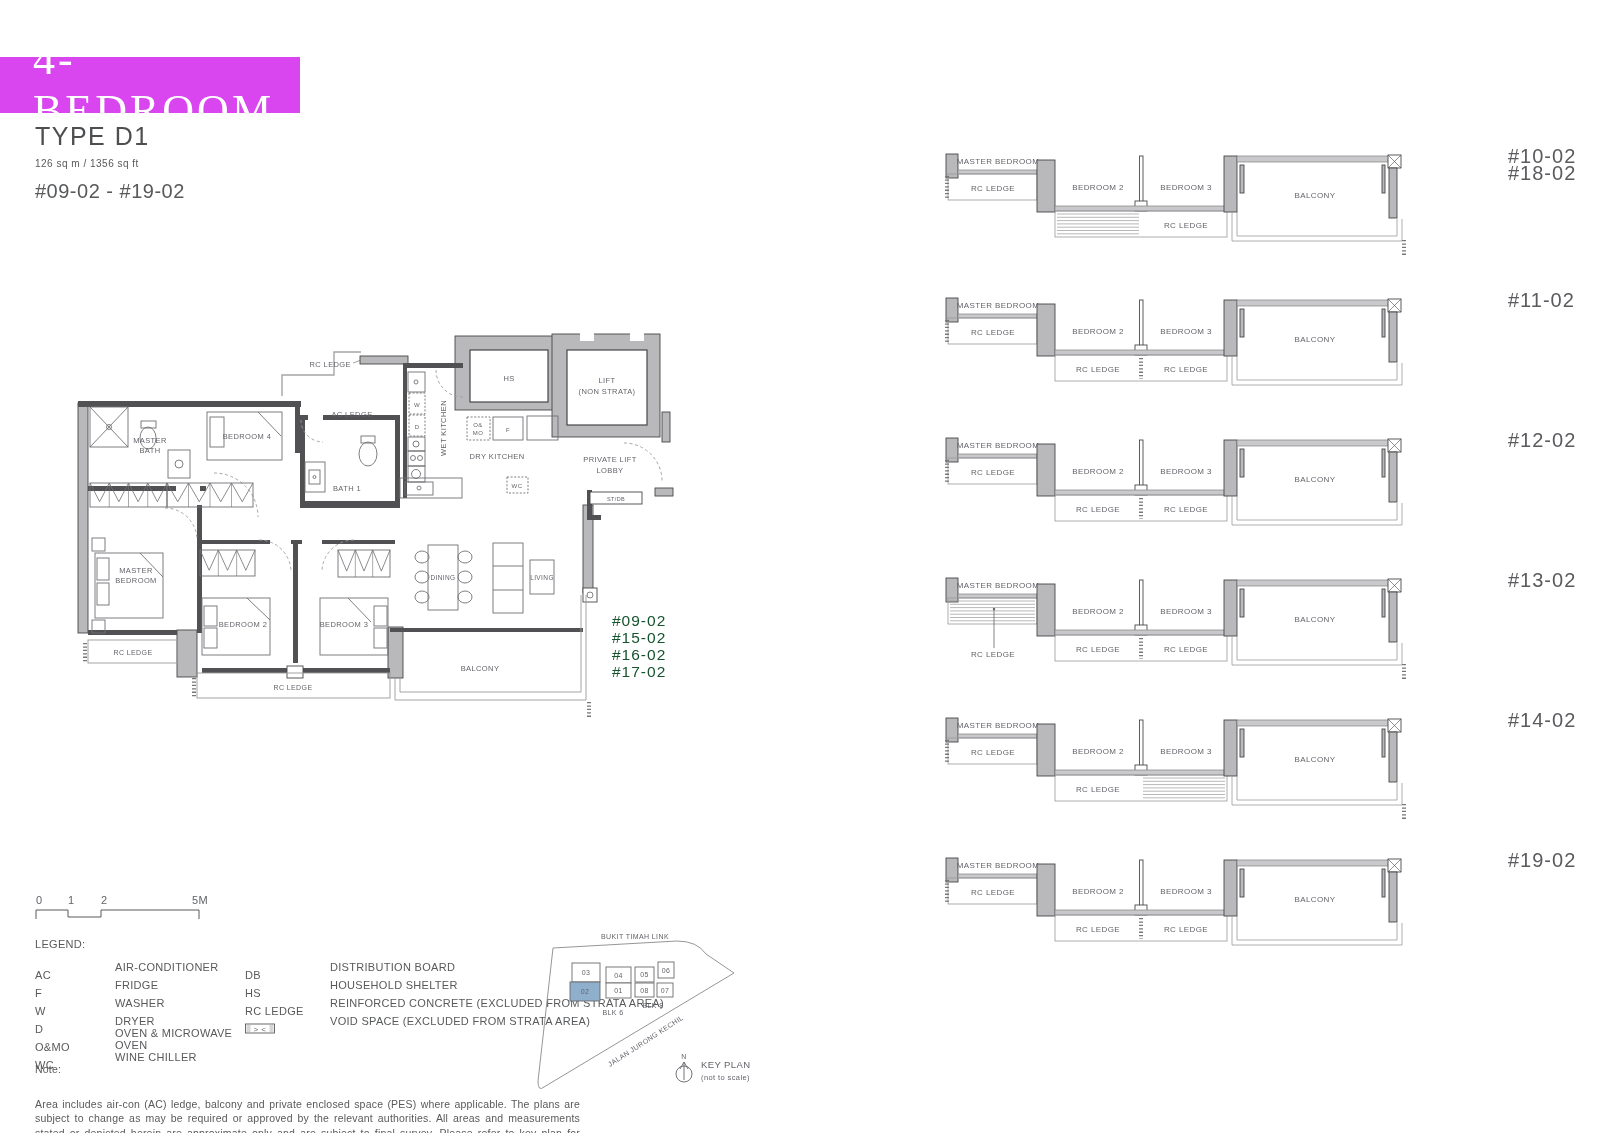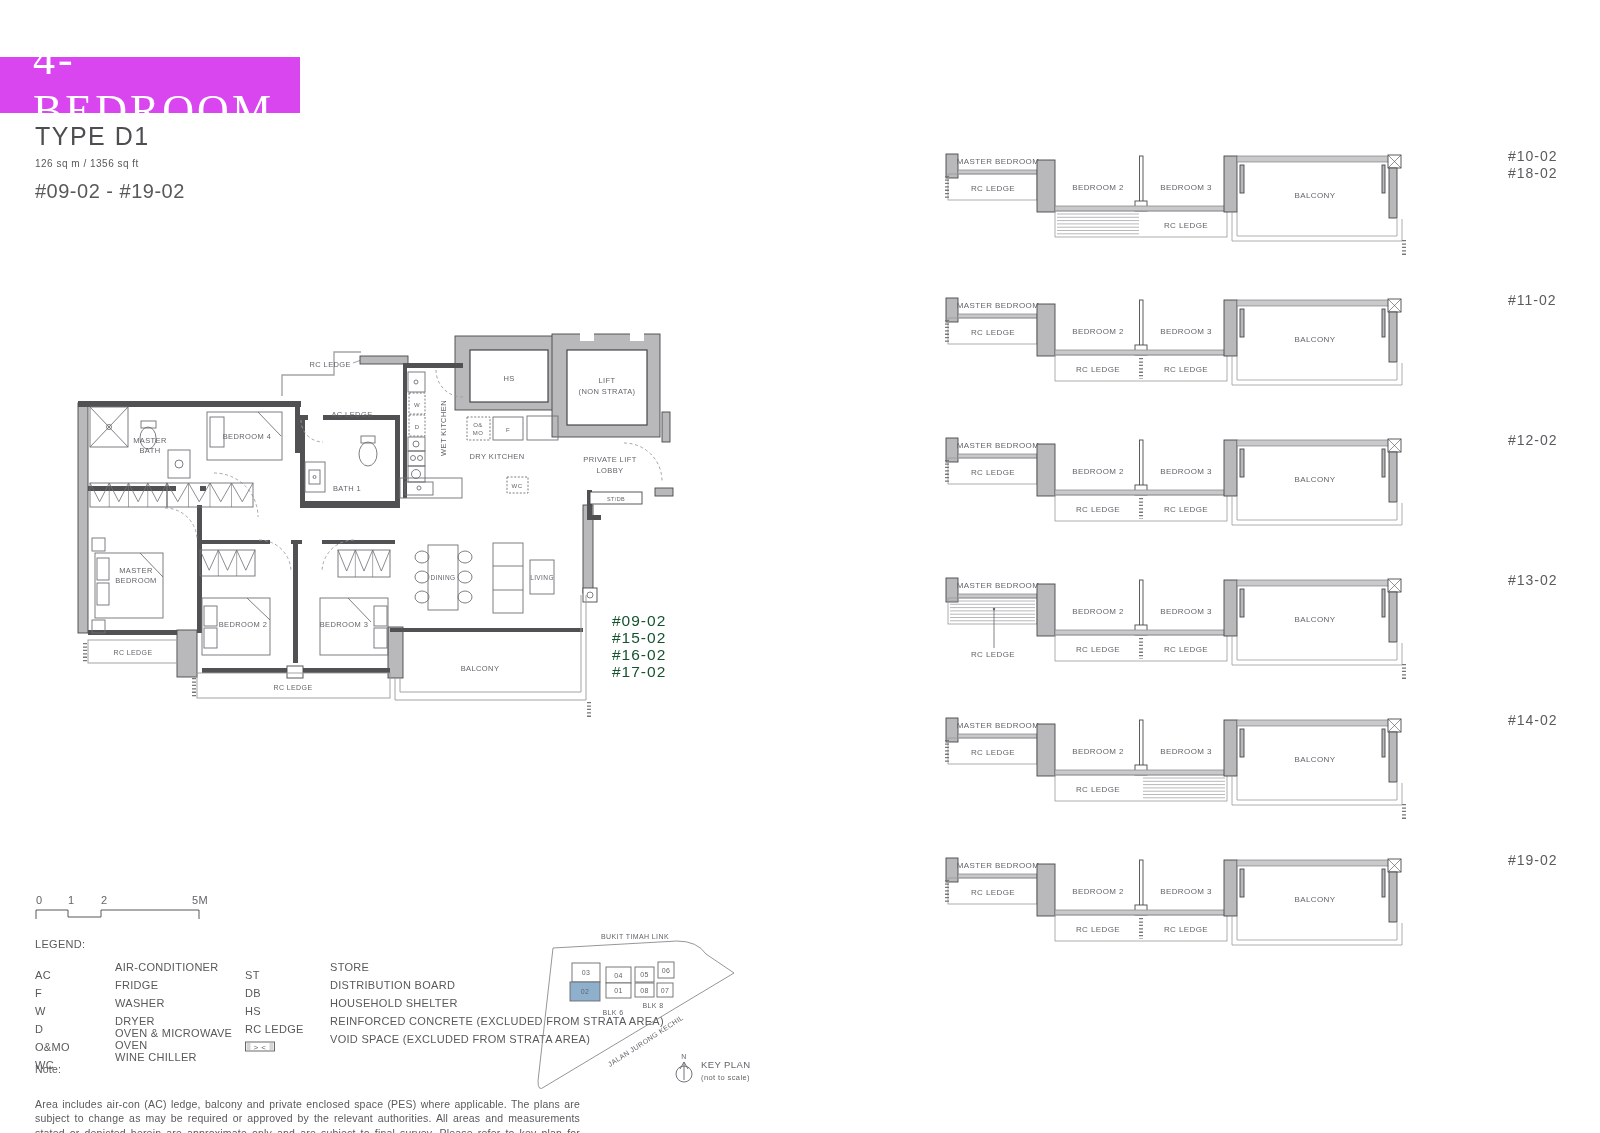--- a/index.html
+++ b/index.html
@@ -8,21 +8,21 @@
   .banner{position:absolute;left:0;top:57px;width:300px;height:56px;background:#a4bcd3;
           display:flex;align-items:center;}
   .banner span{font-family:"Liberation Serif",serif;font-weight:400;color:#ffffff;
                font-size:44px;letter-spacing:3px;padding-left:33px;}
   .type-label{position:absolute;left:35px;top:122px;font-size:25px;font-weight:400;
               color:#4d4e50;letter-spacing:1.5px;}
   .area-label{position:absolute;left:35px;top:158px;font-size:10px;letter-spacing:.5px;}
   .units-label{position:absolute;left:35px;top:180px;font-size:20px;letter-spacing:.5px;}
   .unit-stack{position:absolute;left:612px;top:612px;font-size:15.5px;line-height:17px;
               letter-spacing:1px;color:#14532d;}
-  .strip-label{position:absolute;left:1508px;font-size:14px;line-height:16.5px;
+  .strip-label{position:absolute;left:1508px;font-size:20px;line-height:16.5px;
                letter-spacing:1px;color:#5a5b5e;}
   svg text{font-family:"Liberation Sans",sans-serif;fill:#63646a;letter-spacing:.4px;}
   .scalebar{position:absolute;left:35px;top:895px;}
   .scalebar text{font-size:11px;}
   .legend{position:absolute;left:35px;top:938px;font-size:11px;letter-spacing:.3px;}
   .legend .lg-head{margin-bottom:7px;}
   .lg-row{height:18px;display:flex;align-items:center;}
   .lg-col1{position:absolute;left:0;top:20px;width:230px;}
   .lg-col2{position:absolute;left:210px;top:20px;width:480px;}
   .lg-term{display:inline-block;width:80px;flex:none;margin-top:16px;}
@@ -508,24 +508,20 @@
           <span class="lg-term">O&amp;MO</span>
           <span>OVEN &amp; MICROWAVE OVEN</span>
         </div>
         <div class="lg-row">
           <span class="lg-term">WC</span>
           <span>WINE CHILLER</span>
         </div>
       </div>
     <div class="lg-col2" id="legend-col2">
         <div class="lg-row">
-          <span class="lg-term">ST</span>
-          <span>STORE</span>
-        </div>
-        <div class="lg-row">
           <span class="lg-term">DB</span>
           <span>DISTRIBUTION BOARD</span>
         </div>
         <div class="lg-row">
           <span class="lg-term">HS</span>
           <span>HOUSEHOLD SHELTER</span>
         </div>
         <div class="lg-row">
           <span class="lg-term">RC LEDGE</span>
           <span>REINFORCED CONCRETE (EXCLUDED FROM STRATA AREA)</span>

